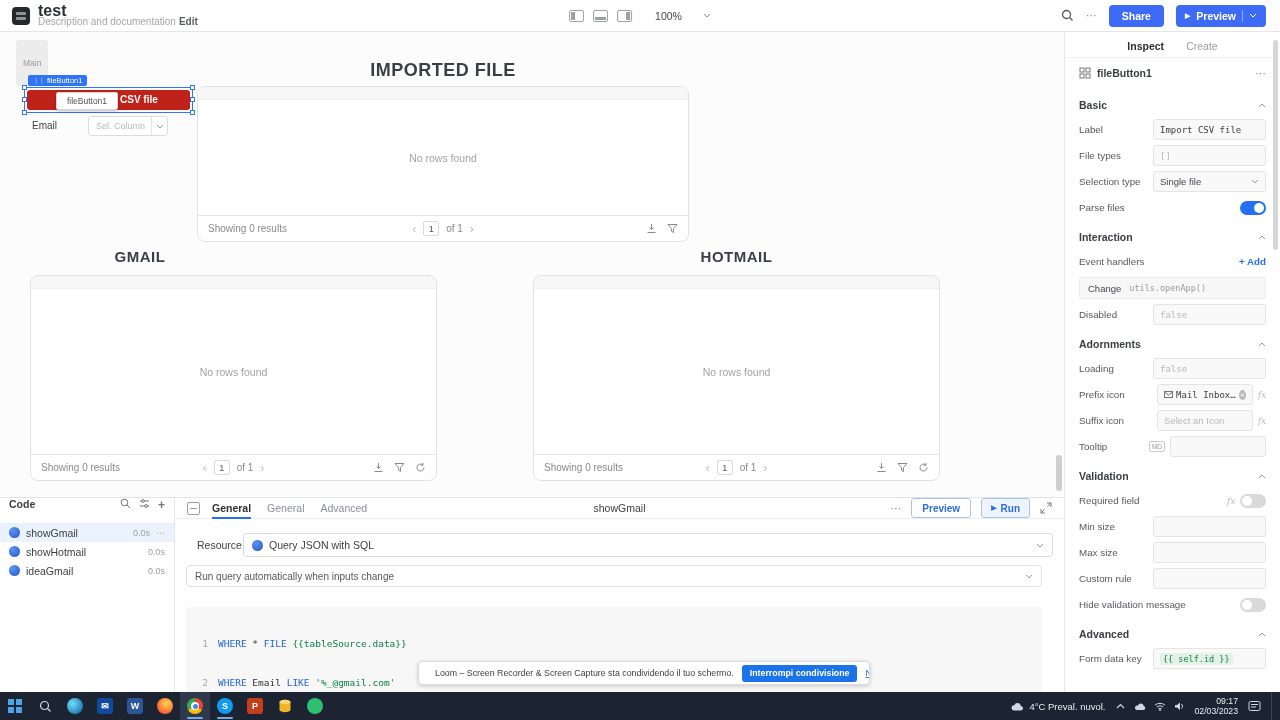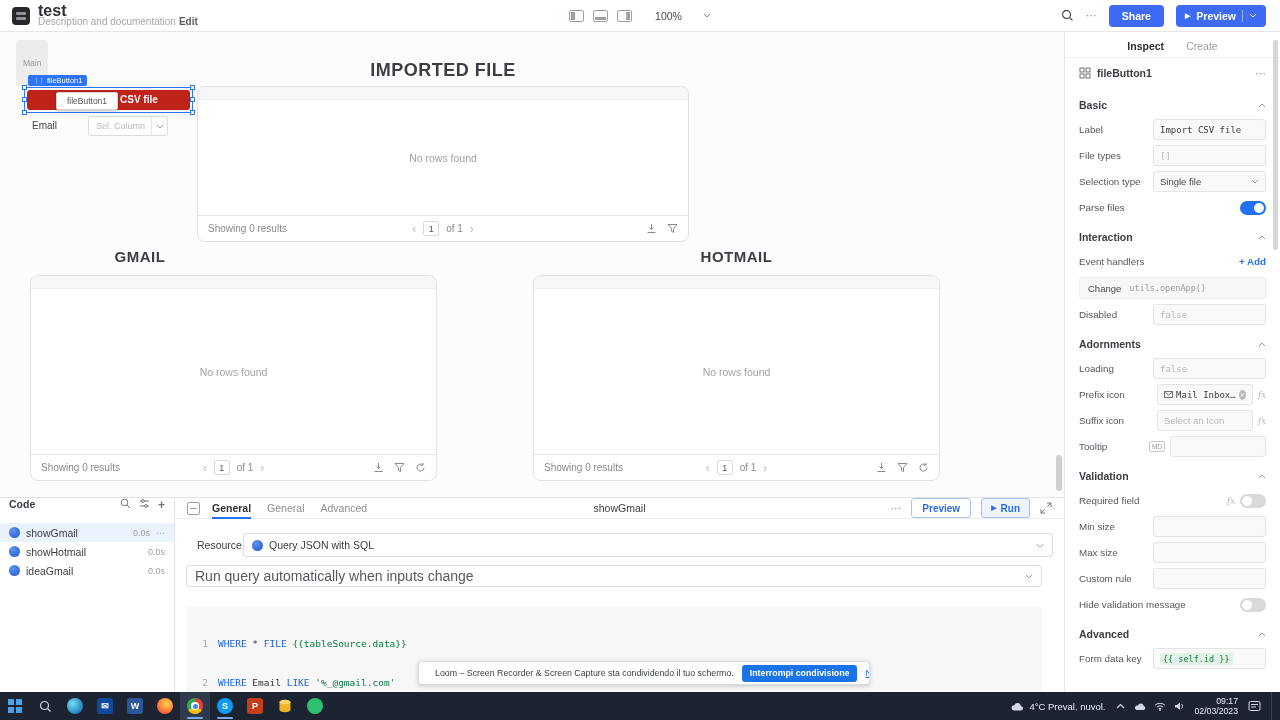--- a/index.html
+++ b/index.html
@@ -80,21 +80,21 @@
   .cpm-right{margin-left:auto;display:flex;align-items:center;gap:10px}
   .dots3{color:#8b8f94;font-size:11px}
   .btn-prev2{border:1px solid #aac2f2;color:#2e6be6;background:#fff;font-size:10px;font-weight:bold;height:20px;padding:0 10px;border-radius:3px;display:flex;align-items:center}
   .btn-run{border:1px solid #aac2f2;color:#2e6be6;background:#eef4fe;font-size:10px;font-weight:bold;height:20px;padding:0 9px;border-radius:3px;display:flex;align-items:center;gap:4px}
   .btn-run .pl{font-size:7px}
   .cpm-body{flex:1;padding:0 0 0 11px;position:relative}
   .res-row{margin-top:14px;display:flex;align-items:center}
   .res-lbl{font-size:10.5px;color:#3a3d42;width:46px;margin-left:11px}
   .res-sel{width:810px;height:24px;border:1px solid #dcdcdc;border-radius:3px;background:#fff;display:flex;align-items:center;gap:6px;padding:0 8px}
   .res-sel .nm{flex:1;font-size:10.5px;color:#3a3d42}
-  .autorun{margin-top:8px;margin-left:0;width:856px;height:22px;border:1px solid #e0e0e0;border-radius:3px;background:#fff;display:flex;align-items:center;padding:0 8px;font-size:14px;color:#55585d}
+  .autorun{margin-top:8px;margin-left:0;width:856px;height:22px;border:1px solid #e0e0e0;border-radius:3px;background:#fff;display:flex;align-items:center;padding:0 8px;font-size:10px;color:#55585d}
   .autorun .sp{flex:1}
   .codeblock{margin-top:20px;width:856px;background:#f7f7f7;border-radius:2px;padding:4px 6px;font-family:"DejaVu Sans Mono",monospace;font-size:9.5px;line-height:13px;white-space:pre}
   .cl{display:flex}
   .ln{width:16px;color:#a8a8a8;text-align:right;margin-right:10px}
   .kw{color:#1e62d8}.pl2{color:#333}.tpl{color:#0b8043}.str{color:#0b8043}
   .expandicon{width:12px;height:12px}
 
   
   .loom{position:absolute;left:418px;top:661px;width:452px;height:24px;background:#fff;border:1px solid #dadce0;border-radius:4px;box-shadow:0 1px 4px rgba(0,0,0,.2);display:flex;align-items:center;gap:8px;padding:0 8px;z-index:40;overflow:hidden}
   .loom-msg{font-size:8.8px;color:#3c4043;white-space:nowrap}

